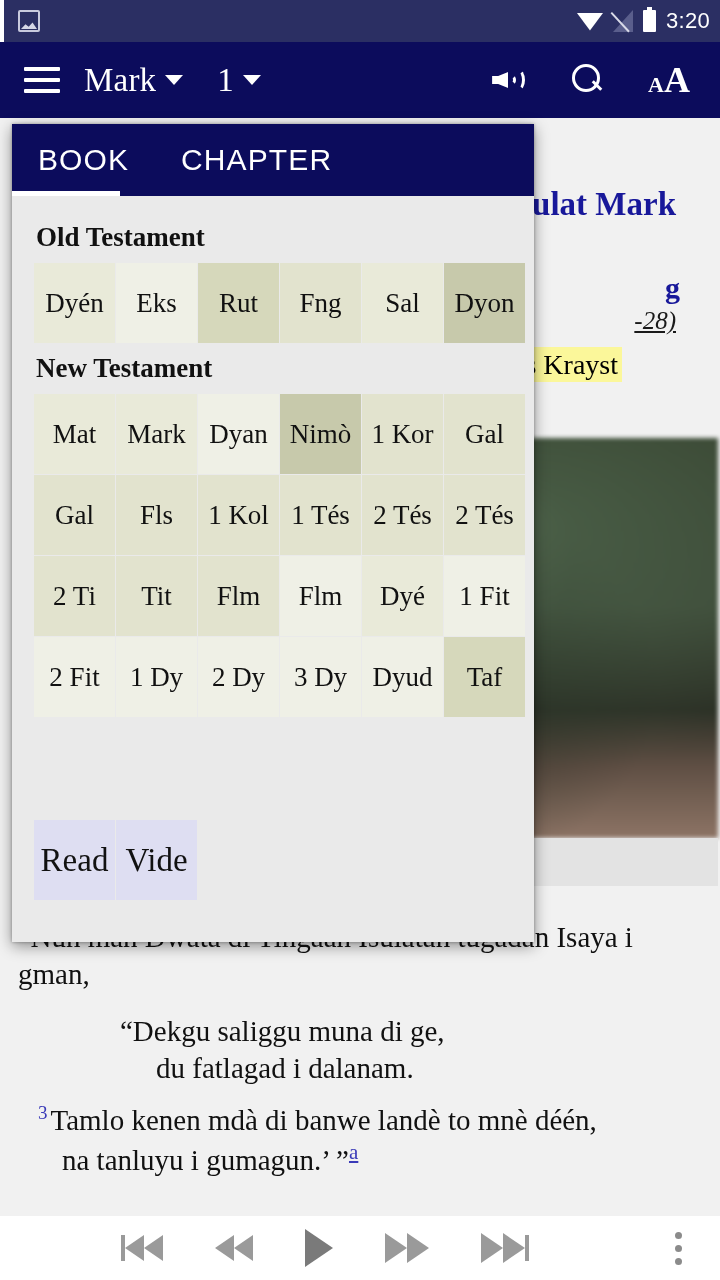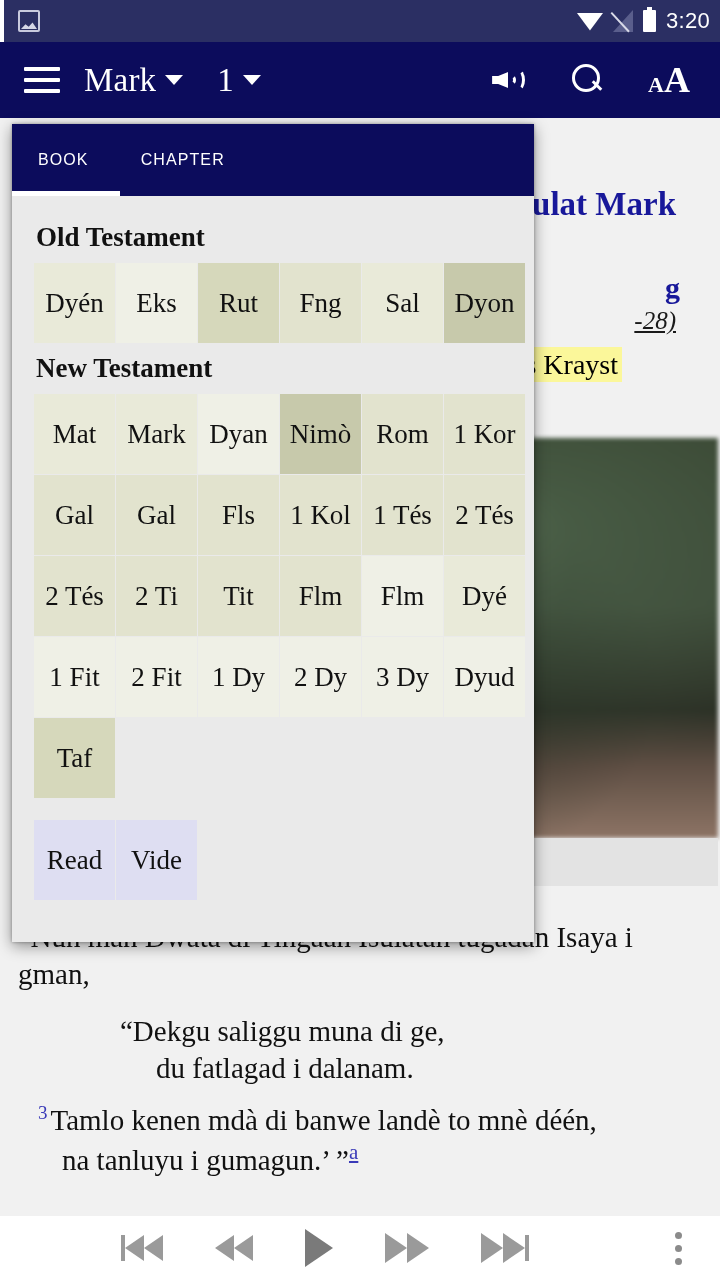--- a/index.html
+++ b/index.html
@@ -167,21 +167,21 @@
     background: #eaeaea;
     box-shadow: 0 4px 14px rgba(0,0,0,0.42), 0 0 3px rgba(0,0,0,0.3);
     overflow: hidden;
   }
   .panel-tabs {
     height: 72px; background: #0c0c5c; display: flex; align-items: center;
     position: relative;
   }
   .tab {
     color: #ffffff; font-family: "Liberation Sans", sans-serif;
-    font-size: 16px; letter-spacing: 1.1px;
+    font-size: 30px; letter-spacing: 1.1px;
     padding: 0 26px; height: 72px; display: flex; align-items: center;
     cursor: pointer;
   }
   .tab-indicator {
     position: absolute; left: 0; bottom: 0; width: 108px; height: 5px;
     background: #ffffff;
   }
   .panel-body { padding: 16px 0 0 0; height: 746px; overflow: hidden; position: relative; }
   .sect-title {
     font-family: "Liberation Serif", serif; font-weight: bold;
@@ -199,21 +199,21 @@
   .cell.t0 { background: #e9ead9; }
   .cell.t1 { background: #e2e3ce; }
   .cell.t2 { background: #d6d8bb; }
   .cell.t3 { background: #c7c9ab; }
   .cell.t4 { background: #eff0e6; }
   .cell.empty { background: transparent; cursor: default; }
   .actions { display: flex; gap: 1px; padding: 22px 0 0 22px; }
   .act-btn {
     width: 81px; height: 80px; background: #dedef2;
     display: flex; align-items: center; justify-content: center;
-    font-family: "Liberation Serif", serif; font-size: 27px; color: #111;
+    font-family: "Liberation Serif", serif; font-size: 33px; color: #111;
     cursor: pointer;
   }
 
   
   .player {
     position: absolute; left: 0; bottom: 0; width: 720px; height: 64px;
     background: #ffffff; display: flex; align-items: center;
   }
   .player-ctrls {
     flex: 1; display: flex; align-items: center; justify-content: center; gap: 52px;
@@ -317,21 +317,20 @@
           <div class="cell t0">Sal</div>
           <div class="cell t3">Dyon</div>
         </div>
 
       <div class="sect-title">New Testament</div>
       <div class="grid" id="grid-nt">
           <div class="cell t0">Mat</div>
           <div class="cell t0">Mark</div>
           <div class="cell t4">Dyan</div>
           <div class="cell t3">Nimò</div>
-          <div class="cell t1">Rom</div>
           <div class="cell t1">1 Kor</div>
           <div class="cell t1">Gal</div>
           <div class="cell t1">Gal</div>
           <div class="cell t1">Fls</div>
           <div class="cell t1">1 Kol</div>
           <div class="cell t1">1 Tés</div>
           <div class="cell t1">2 Tés</div>
           <div class="cell t1">2 Tés</div>
           <div class="cell t1">2 Ti</div>
           <div class="cell t1">Tit</div>

